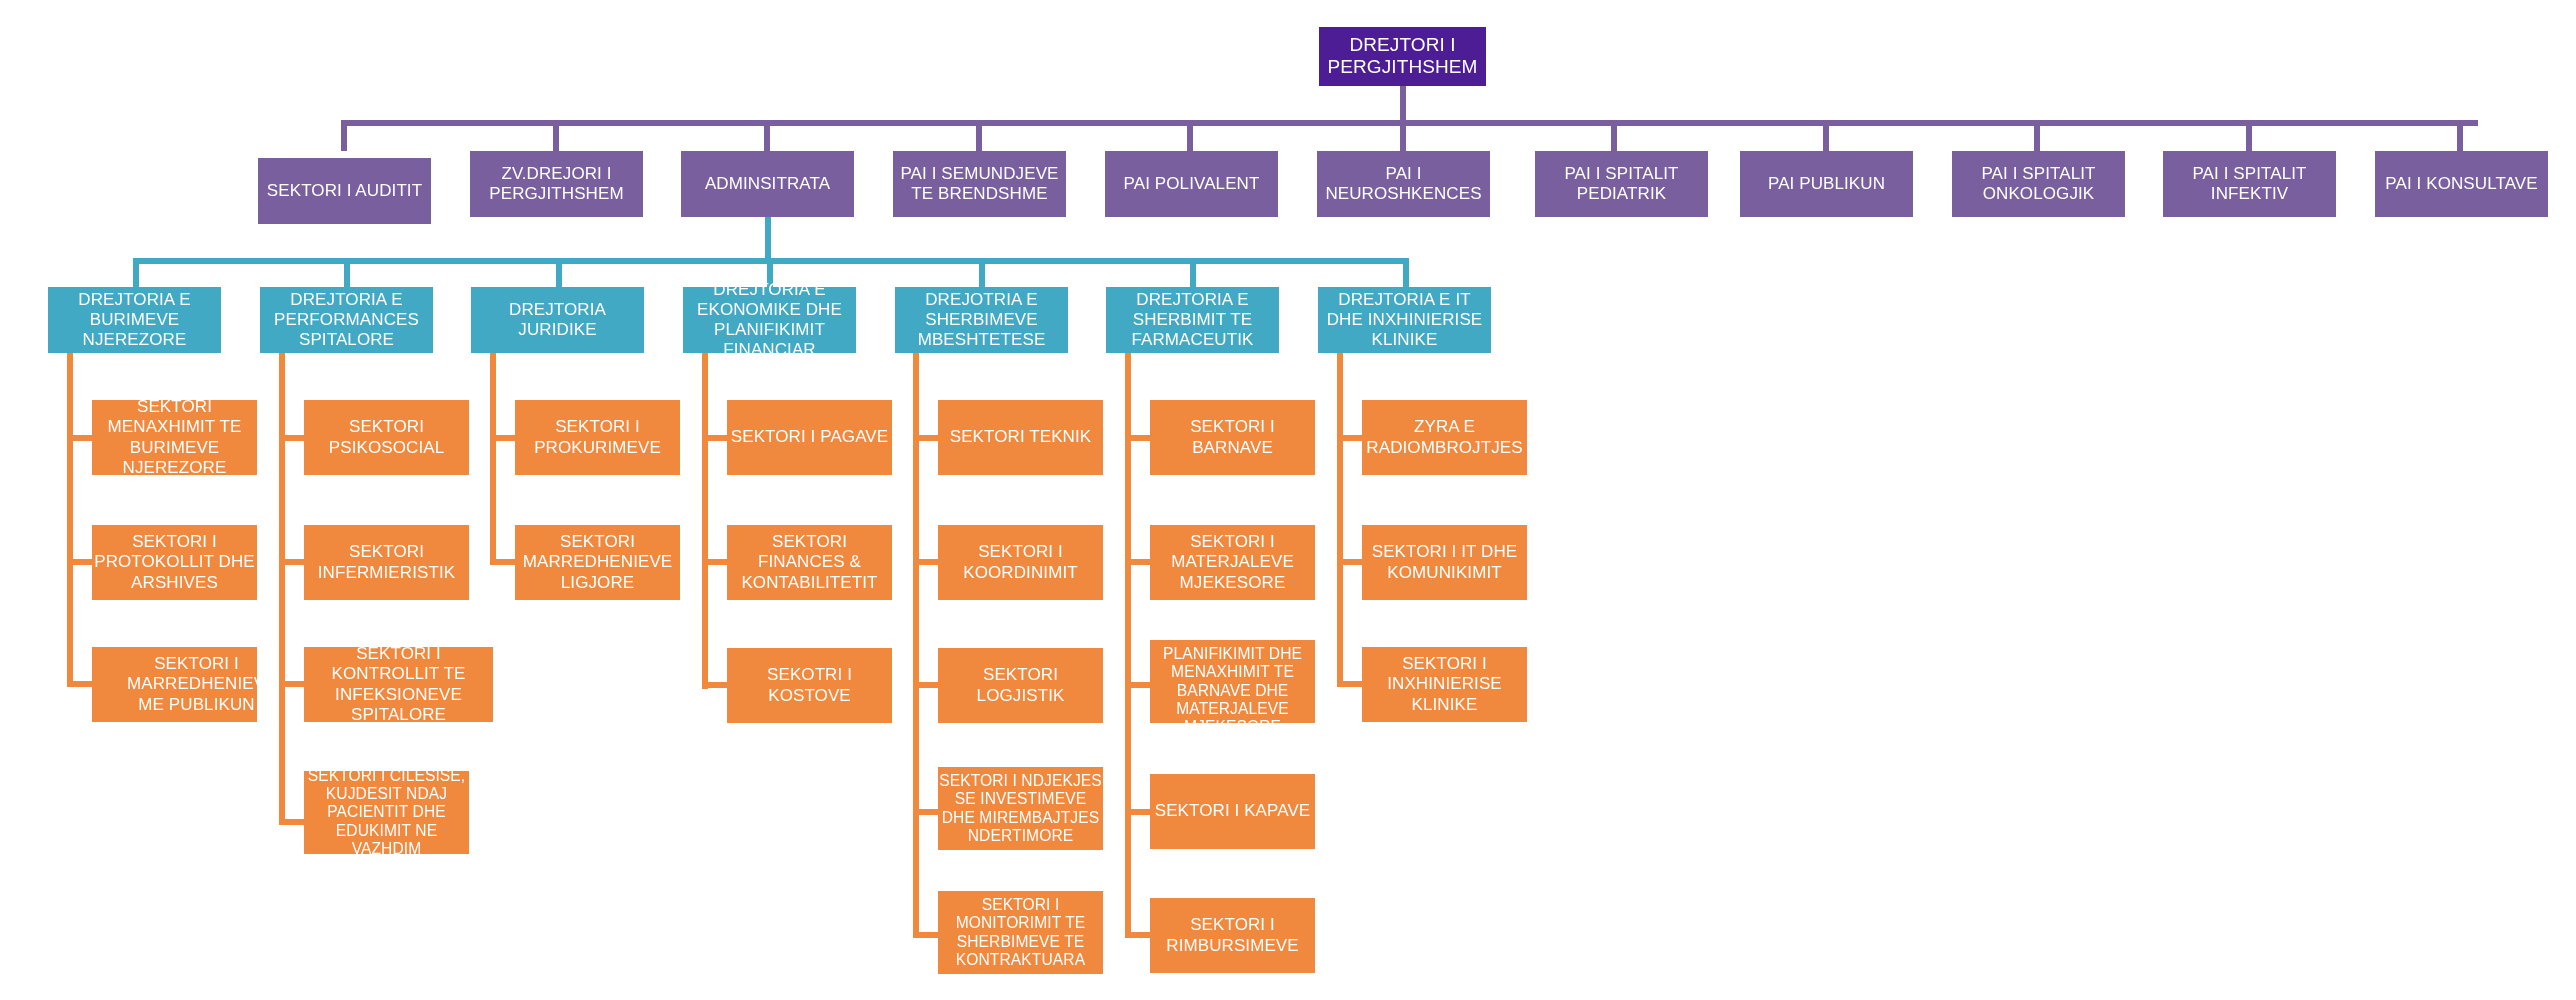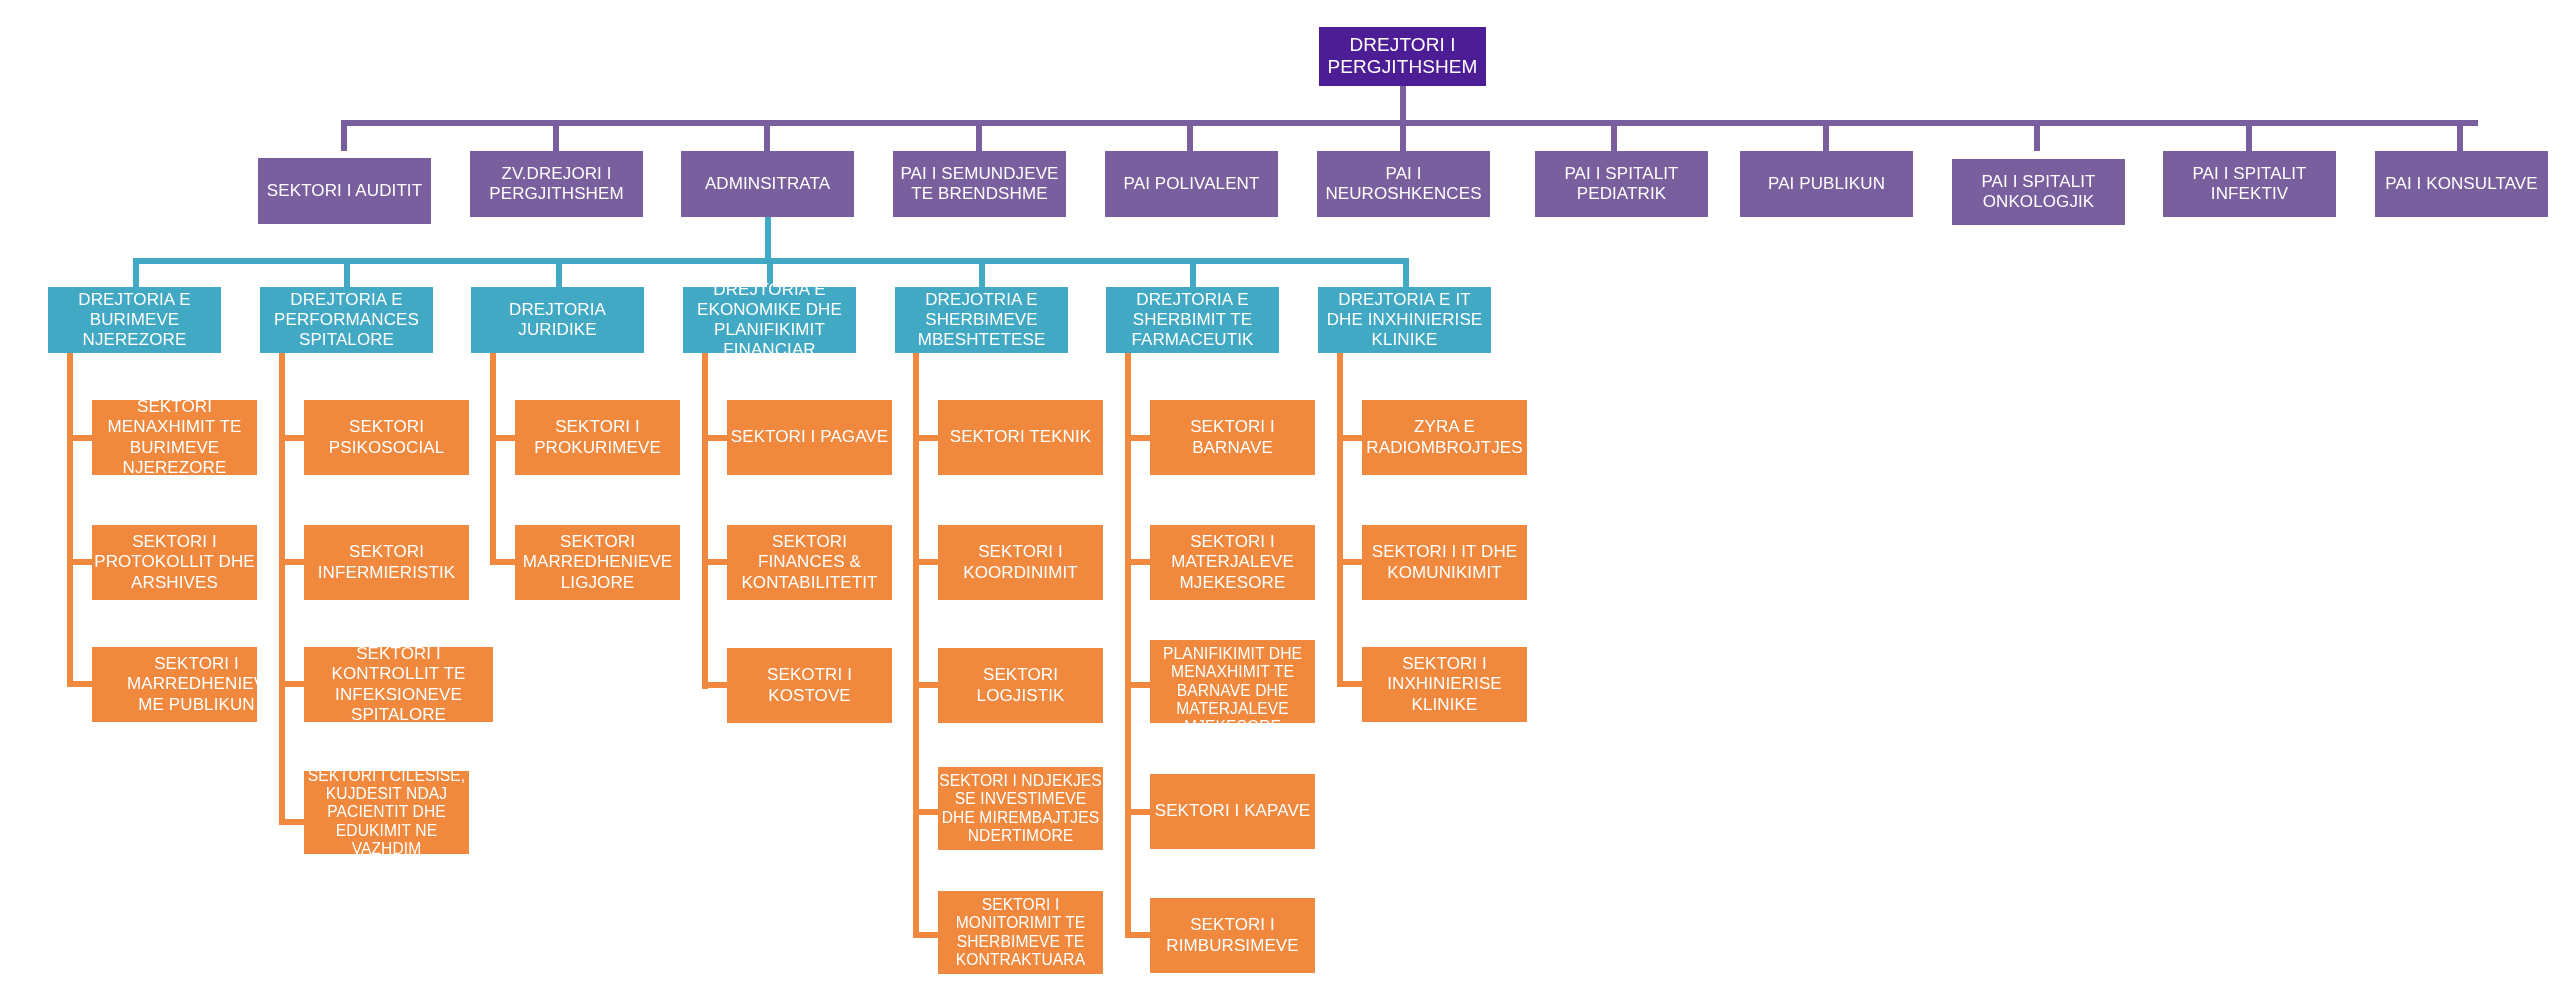--- a/index.html
+++ b/index.html
@@ -104,21 +104,21 @@
   </div>
   <div class="node dept" style="left:1317px; top:151px; width:173px; height:66px;">
     <span>PAI I NEUROSHKENCES</span>
   </div>
   <div class="node dept" style="left:1528px; top:151px; width:173px; height:66px;margin-left:7px;">
     <span>PAI I SPITALIT PEDIATRIK</span>
   </div>
   <div class="node dept" style="left:1740px; top:151px; width:173px; height:66px;">
     <span>PAI PUBLIKUN</span>
   </div>
-  <div class="node dept" style="left:1952px; top:151px; width:173px; height:66px;margin-top:8px;">
+  <div class="node dept" style="left:1952px; top:151px; width:173px; height:66px;">
     <span>PAI I SPITALIT ONKOLOGJIK</span>
   </div>
   <div class="node dept" style="left:2163px; top:151px; width:173px; height:66px;">
     <span>PAI I SPITALIT INFEKTIV</span>
   </div>
   <div class="node dept" style="left:2375px; top:151px; width:173px; height:66px;">
     <span>PAI I KONSULTAVE</span>
   </div>
 
   <div class="conn teal" style="left:765px; top:217px; width:6.2px; height:41px;"></div>

